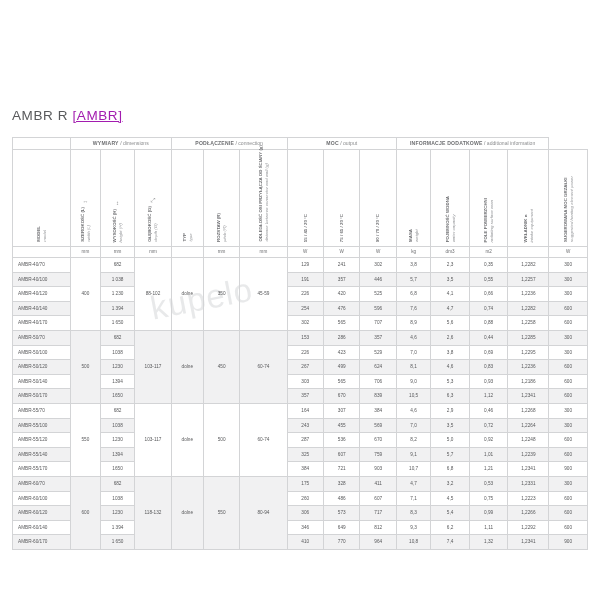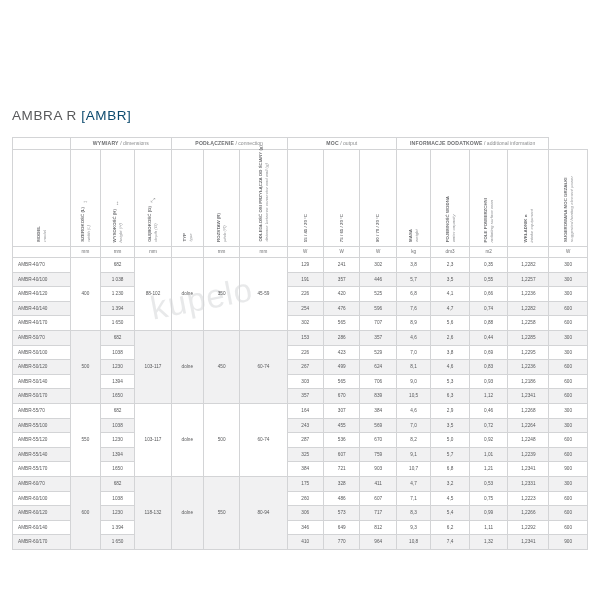--- a/index.html
+++ b/index.html
@@ -19,21 +19,21 @@
   }
   #title {
     position: absolute;
     left: 12px;
     top: 108px;
     font-size: 13.5px;
     letter-spacing: 0.6px;
     color: #58595b;
     font-family: "Liberation Sans", sans-serif;
   }
-  #title .code { color: #0c4a6e; }
+  #title .code { color: #a21caf; text-decoration: underline; }
 
   #tablewrap {
     position: absolute;
     left: 12px;
     top: 137px;
     width: 576px;
   }
   table.t {
     border-collapse: collapse;
     width: 576px;
@@ -124,21 +124,21 @@
     pointer-events: none;
     user-select: none;
   }
 </style>
 </head>
 <body>
 
 <div id="sheet">
 
   <div id="title">
-    <span>AMBRA R</span>
+    <span>AMBR R</span>
     <span class="code">[AMBR]</span>
   </div>
 
   <div id="wm">kupelo</div>
 
   <div id="tablewrap">
     <table class="t">
       <colgroup>
         <col style="width:54px">
         <col style="width:28px">

